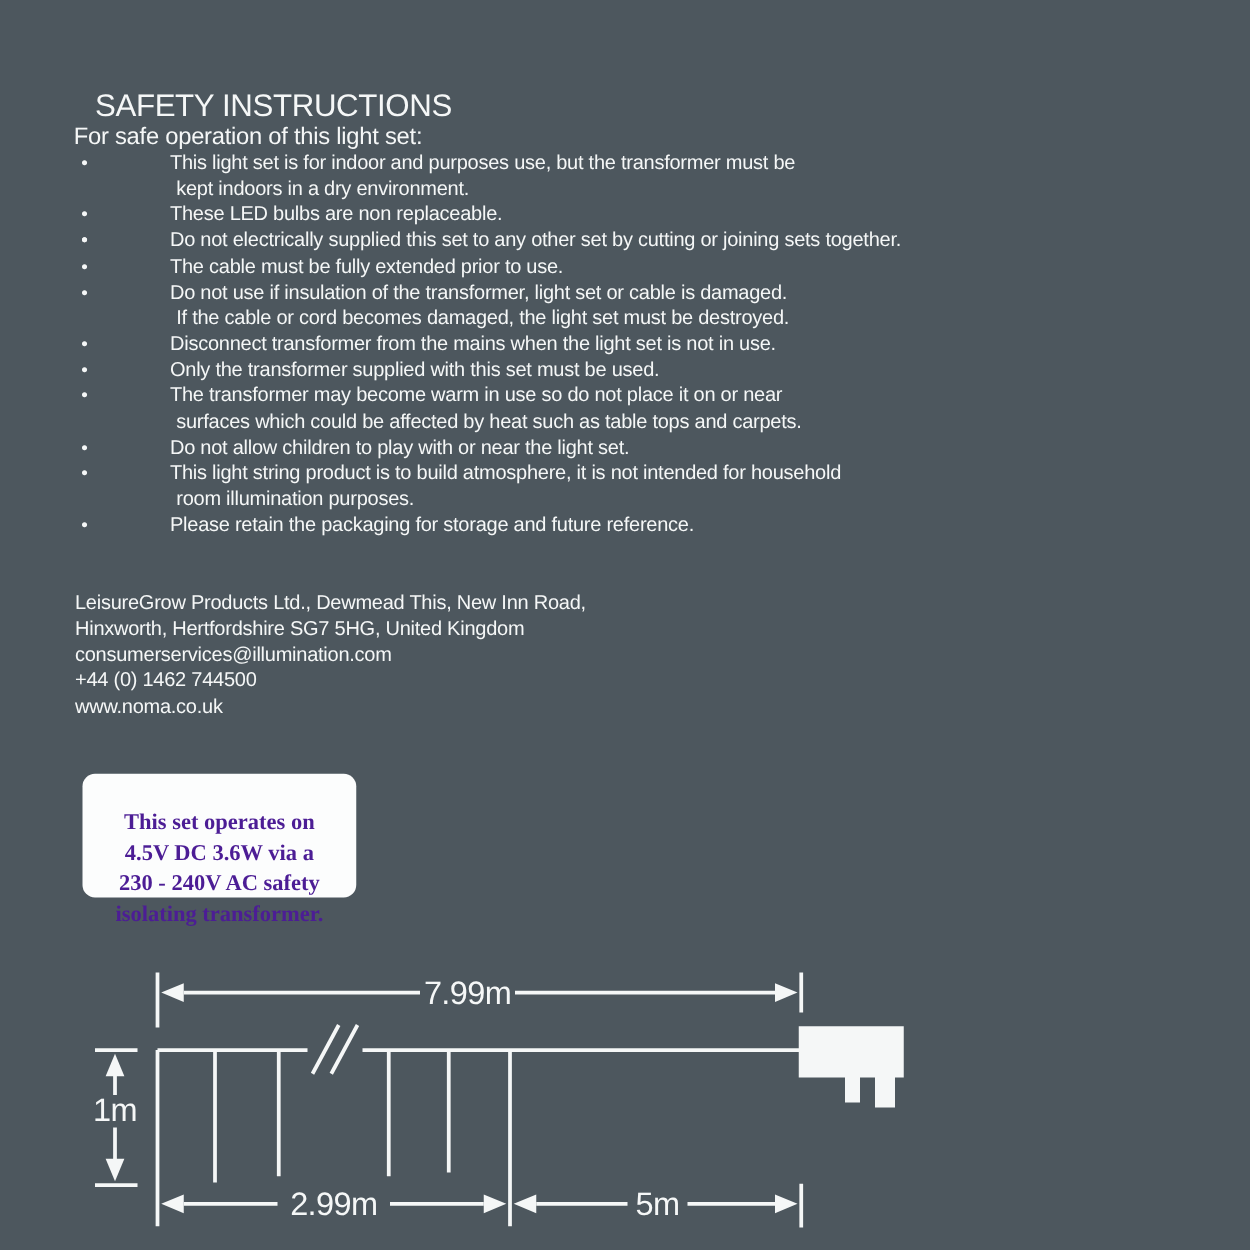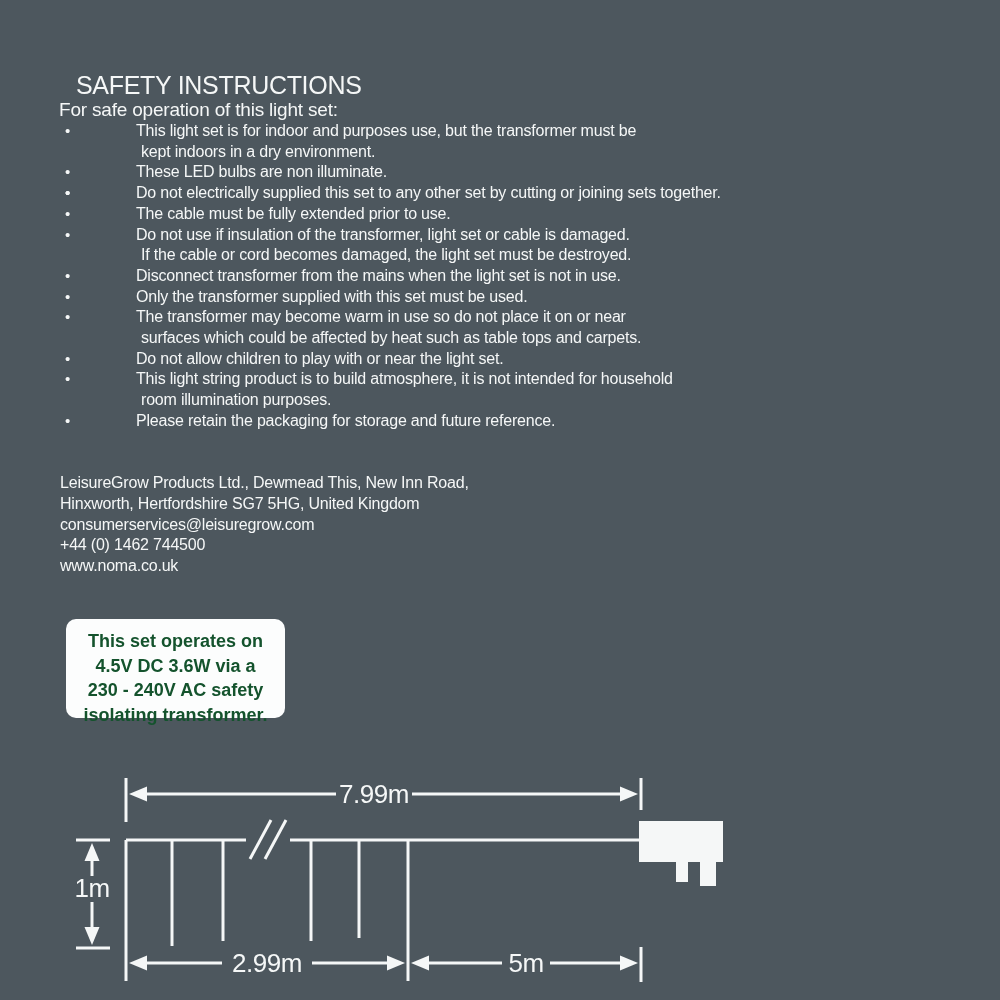--- a/index.html
+++ b/index.html
@@ -28,23 +28,23 @@
   .li .dot{position:absolute;left:0;top:0;font-size:15px;}
   .li.cont{padding-left:76px;}
   .address{
     position:absolute;left:60px;top:473px;
     font-size:16px;line-height:20.8px;letter-spacing:-0.2px;
     white-space:nowrap;
   }
   .spec-box{
     position:absolute;left:66px;top:619px;width:219px;height:99px;
     background:#fcfdfd;border-radius:10px;
-    color:#14532d;text-align:center;
+    color:#4c1d95;text-align:center;
     font-size:18px;font-weight:bold;line-height:24.5px;
-    padding-top:0;box-sizing:border-box;
+    padding-top:16px;box-sizing:border-box;font-family:Liberation Serif, serif;
   }
   .spec-box .inner{padding-top:10px;}
   .diagram{
     position:absolute;left:0;top:760px;width:1000px;height:240px;
   }
   .diagram line{stroke:#f5f7f7;stroke-width:3;}
   .diagram polygon,.diagram rect{fill:#f5f7f7;stroke:none;}
   .diagram text{
     fill:#f5f7f7;font-family:"Liberation Sans",sans-serif;
     font-size:26px;letter-spacing:-0.5px;text-anchor:middle;
@@ -55,40 +55,40 @@
 
 <div class="page">
 
   <h1 class="page-title">SAFETY INSTRUCTIONS</h1>
 
   <div class="intro">For safe operation of this light set:</div>
 
   <div class="bullets">
     <div class="li"><span class="dot">•</span><span>This light set is for indoor and purposes use, but the transformer must be</span></div>
     <div class="li cont"><span>kept indoors in a dry environment.</span></div>
-    <div class="li"><span class="dot">•</span><span>These LED bulbs are non illuminate.</span></div>
+    <div class="li"><span class="dot">•</span><span>These LED bulbs are non replaceable.</span></div>
     <div class="li"><span class="dot">•</span></div>
     <div class="li"><span class="dot">•</span><span>Do not electrically supplied this set to any other set by cutting or joining  sets together.</span></div>
     <div class="li"><span class="dot">•</span><span>The cable must be fully extended prior to use.</span></div>
     <div class="li"><span class="dot">•</span><span>Do not use if insulation of the transformer, light set or cable is damaged.</span></div>
     <div class="li cont"><span>If the cable or cord becomes damaged, the light set must be destroyed.</span></div>
     <div class="li"><span class="dot">•</span><span>Disconnect transformer from the mains when the light set is not in use.</span></div>
     <div class="li"><span class="dot">•</span><span>Only the transformer supplied with this set must be used.</span></div>
     <div class="li"><span class="dot">•</span><span>The transformer may become warm in use so do not place it on or near</span></div>
     <div class="li cont"><span>surfaces which could be affected by heat such as table tops and carpets.</span></div>
     <div class="li"><span class="dot">•</span><span>Do not allow children to play with or near the light set.</span></div>
     <div class="li"><span class="dot">•</span><span>This light string product is to build atmosphere, it is not intended for household</span></div>
     <div class="li cont"><span>room illumination purposes.</span></div>
     <div class="li"><span class="dot">•</span><span>Please retain the packaging for storage and future reference.</span></div>
   </div>
 
   <div class="address">
     <div>LeisureGrow Products Ltd., Dewmead This, New Inn Road,</div>
     <div>Hinxworth, Hertfordshire SG7 5HG, United Kingdom</div>
-    <div>consumerservices@leisuregrow.com</div>
+    <div>consumerservices@illumination.com</div>
     <div>+44 (0) 1462 744500</div>
     <div>www.noma.co.uk</div>
   </div>
 
   <div class="spec-box">
     <div class="inner">
       <div>This set operates on</div>
       <div>4.5V DC 3.6W via a</div>
       <div>230 - 240V AC safety</div>
       <div>isolating transformer.</div>

